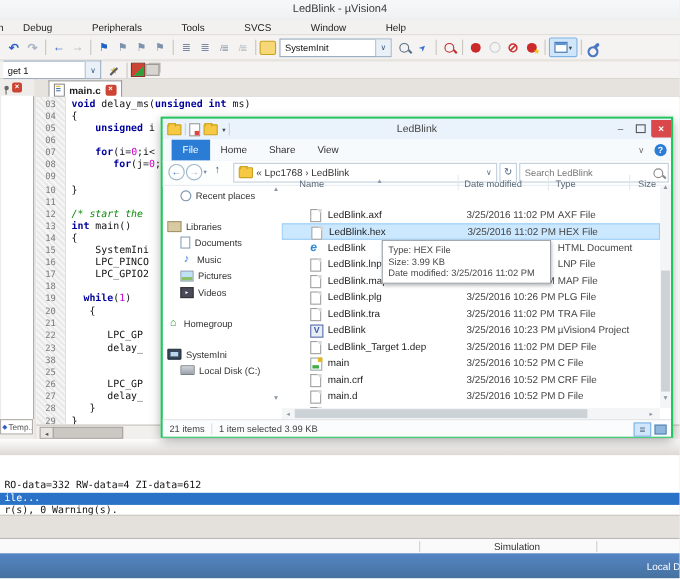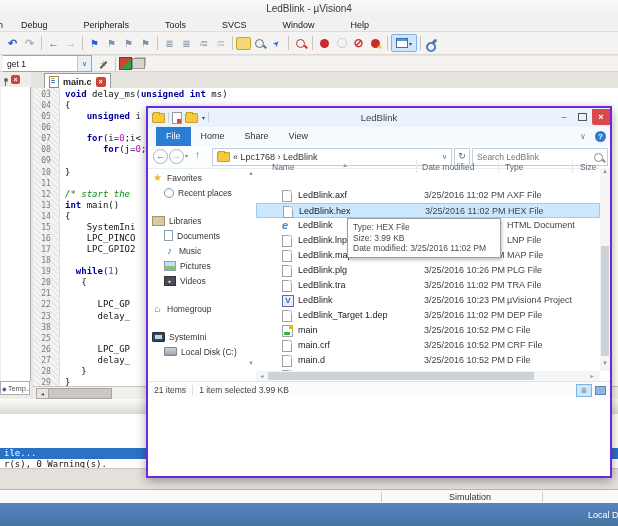--- a/index.html
+++ b/index.html
@@ -102,21 +102,21 @@
   .oline.hl{background:#2a72c8;color:#fff;}
   #band2{left:0;top:468px;width:618px;height:21px;background:#e4e1dd;border-top:1px solid #cdcac5;}
   #uv-statusrow{left:0;top:489px;width:618px;height:14px;background:#fafafa;border-top:1px solid #b9b9b9;
     font-size:9px;color:#333;}
   .st-sep{position:absolute;top:2px;width:1px;height:10px;background:#cfcfcf;}
   #taskbar{left:0;top:503px;width:618px;height:23px;background:linear-gradient(#5585c4,#46729f);
     color:#fff;font-size:9px;}
   #taskbar span{position:absolute;left:588px;top:7px;white-space:nowrap;}
 
   
-  #explorer{left:146px;top:106px;width:466px;height:372px;background:#fff;border:2px solid #6d28d9;
+  #explorer{left:146px;top:106px;width:466px;height:292px;background:#fff;border:2px solid #22c55e;
     box-sizing:border-box;z-index:5;box-shadow:0 3px 10px rgba(0,0,0,.35);font-size:9px;color:#333;}
   #ex-titlebar{left:0;top:0;width:462px;height:19px;background:#eaf2fb;display:flex;align-items:center;}
   #ex-qat{display:flex;align-items:center;gap:3px;padding-left:4px;}
   .q-folder{width:11px;height:8px;background:#f6c844;border:1px solid #caa21d;border-radius:1px;position:relative;}
   .q-folder::before{content:"";position:absolute;left:0;top:-2px;width:5px;height:2px;background:#f6c844;border:1px solid #caa21d;border-bottom:none;}
   .q-newdoc{width:8px;height:10px;background:#fff;border:1px solid #999;position:relative;}
   .q-newdoc::after{content:"";position:absolute;right:0;bottom:0;width:4px;height:4px;background:#d44;}
   .q-sep{width:1px;height:11px;background:#c6d4e2;}
   #ex-title{position:absolute;left:0;right:0;text-align:center;font-size:9.5px;color:#444;top:4px;}
   .cap-btn{position:absolute;top:1px;height:16px;display:flex;align-items:center;justify-content:center;
@@ -251,20 +251,24 @@
       <span class="tbi t-flag-a"></span>
       <span class="tbi t-flag-b"></span>
       <span class="tbi t-flag-c"></span>
       <span class="tsep"></span>
       <span class="tbi t-indent-l"></span>
       <span class="tbi t-indent-r"></span>
       <span class="tbi t-comment"></span>
       <span class="tbi t-uncomment"></span>
       <span class="tsep"></span>
       <span class="tbi t-props"></span>
+      <div class="uv-combo" style="width: 100px;">
+        <span class="val">SystemInit</span>
+        <span class="cdd">∨</span>
+      </div>
       <span class="tbi t-find-in-files">
         <span class="cssmag"></span>
       </span>
       <span class="tbi t-find-next"></span>
       <span class="tsep"></span>
       <span class="tbi t-find">
         <span class="cssmag mag-red"></span>
       </span>
       <span class="tsep"></span>
       <span class="tbi t-bp-toggle">
@@ -350,20 +354,21 @@
         <div class="cl"><span class="ln">29</span><span class="ct"><span class="pl">}</span></span></div>
       </div>
   </div>
   <div class="abs" id="ed-hscroll">
     <div class="abs scroll-btn" id="ed-hl">◂</div>
     <div class="abs" id="ed-hthumb"></div>
   </div>
 
   <div class="abs" id="band1"></div>
   <div class="abs" id="uv-output">
+      <div class="oline" style="top: 23px;">RO-data=332 RW-data=4 ZI-data=612</div>
       <div class="oline hl" style="top: 34px;">ile...</div>
       <div class="oline" style="top: 45px;">r(s), 0 Warning(s).</div>
     </div>
   <div class="abs" id="band2"></div>
   <div class="abs" id="uv-statusrow">
     <div class="st-sep" style="left:381px;"></div>
     <span class="abs" style="left:449px;top:2px;">Simulation</span>
     <div class="st-sep" style="left:542px;"></div>
   </div>
   <div class="abs" id="taskbar">
@@ -421,24 +426,20 @@
       <span style="left:124px;">Name</span>
       <span style="left:274px;">Date modified</span>
       <span style="left:357px;">Type</span>
       <span style="left:432px;">Size</span>
       <i class="colsep" style="left:268px;"></i>
         <i class="colsep" style="left:350px;"></i>
         <i class="colsep" style="left:424px;"></i>
     </div>
 
     <div class="abs" id="ex-sidebar">
-        <div class="side-item">
-          <span class="si si-favorites"></span>
-          <span>Favorites</span>
-        </div>
         <div class="side-item child">
           <span class="si si-recent"></span>
           <span>Recent places</span>
         </div>
         <div class="side-item gap">
           <span class="si si-libraries"></span>
           <span>Libraries</span>
         </div>
         <div class="side-item child">
           <span class="si si-documents"></span>

